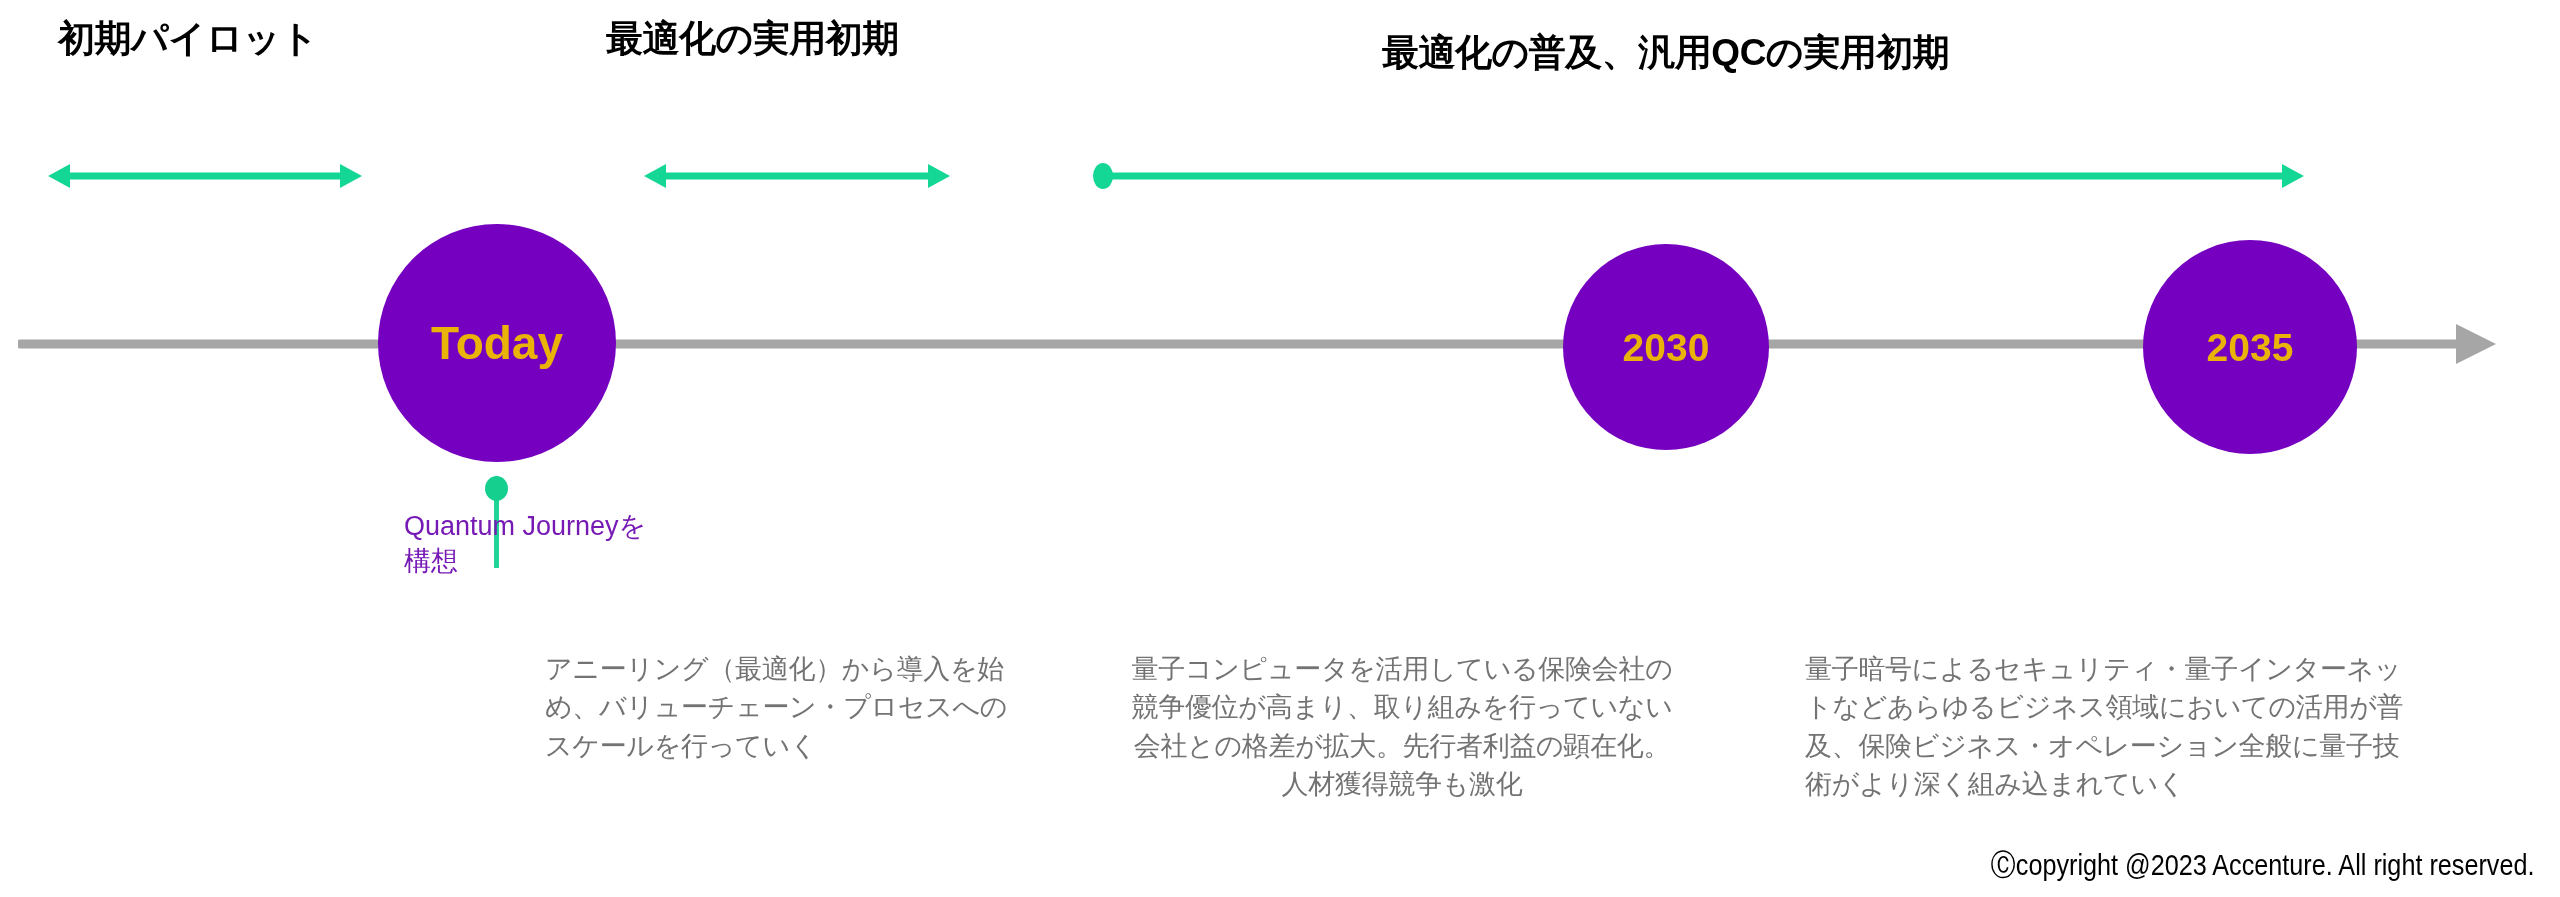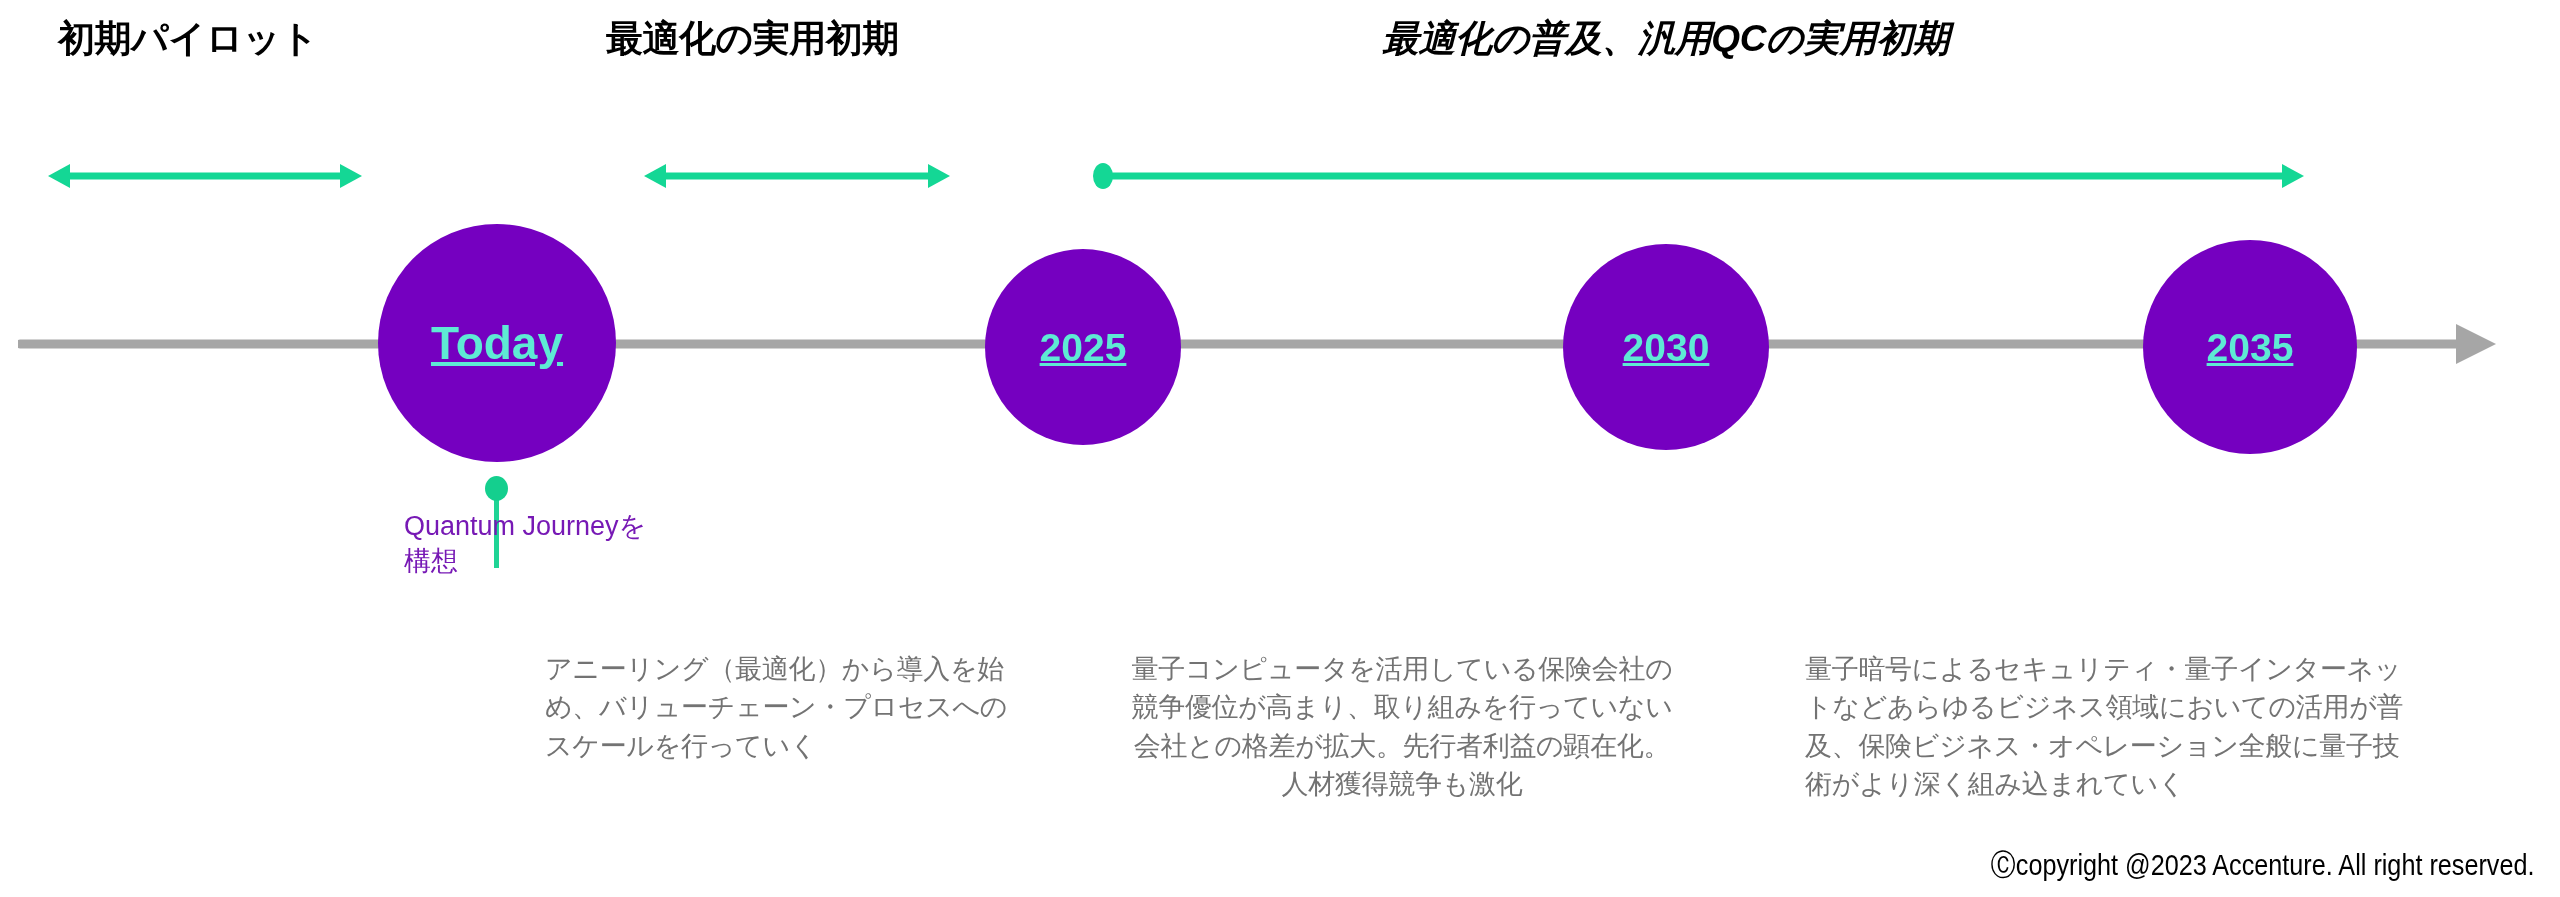--- a/index.html
+++ b/index.html
@@ -22,21 +22,21 @@
   
   .phase-heading {
     position: absolute;
     font-weight: bold;
     color: #000000;
     white-space: nowrap;
     letter-spacing: -0.5px;
   }
   #heading-0 { left: 58px;   top: 14px; font-size: 37px; }
   #heading-1 { left: 606px;  top: 14px; font-size: 37px; }
-  #heading-2 { left: 1382px; top: 14px; font-size: 37px; font-style: italic; }
+  #heading-2 { left: 1382px; top: 28px; font-size: 37px; }
 
   
   .phase-arrow {
     position: absolute;
     height: 48px;
     top: 152px;
   }
   .phase-arrow svg { display: block; overflow: visible; }
 
   
@@ -50,24 +50,23 @@
   #timeline-axis svg { display: block; }
 
   
   .milestone {
     position: absolute;
     border-radius: 50%;
     background: #7500C0;
     display: flex;
     align-items: center;
     justify-content: center;
-    color: #5eead4;
+    color: #eab308;
     font-weight: bold;
     line-height: 1;
-    text-decoration: underline;
   }
   .milestone-label { pointer-events: none; }
 
   #milestone-today { left: 378px;  top: 224px; width: 238px; height: 238px; font-size: 46px; }
   #milestone-2025  { left: 985px;  top: 249px; width: 196px; height: 196px; font-size: 39px; }
   #milestone-2030  { left: 1563px; top: 244px; width: 206px; height: 206px; font-size: 39px; }
   #milestone-2035  { left: 2143px; top: 240px; width: 214px; height: 214px; font-size: 39px; }
 
   
   #callout-line {
@@ -158,23 +157,20 @@
     <svg width="2500" height="52" viewBox="0 0 2500 52">
       <line x1="2" y1="26" x2="2448" y2="26" stroke="#A6A6A6" stroke-width="9" stroke-linecap="round"></line>
       <polygon points="2478,26 2438,6 2438,46" fill="#A6A6A6"></polygon>
     </svg>
   </div>
 
   <div id="milestone-today" class="milestone">
     <span class="milestone-label">Today</span>
   </div>
 
-  <div id="milestone-2025" class="milestone">
-    <span class="milestone-label">2025</span>
-  </div>
 
   <div id="milestone-2030" class="milestone">
     <span class="milestone-label">2030</span>
   </div>
 
   <div id="milestone-2035" class="milestone">
     <span class="milestone-label">2035</span>
   </div>
 
   <div id="callout-line"></div>

